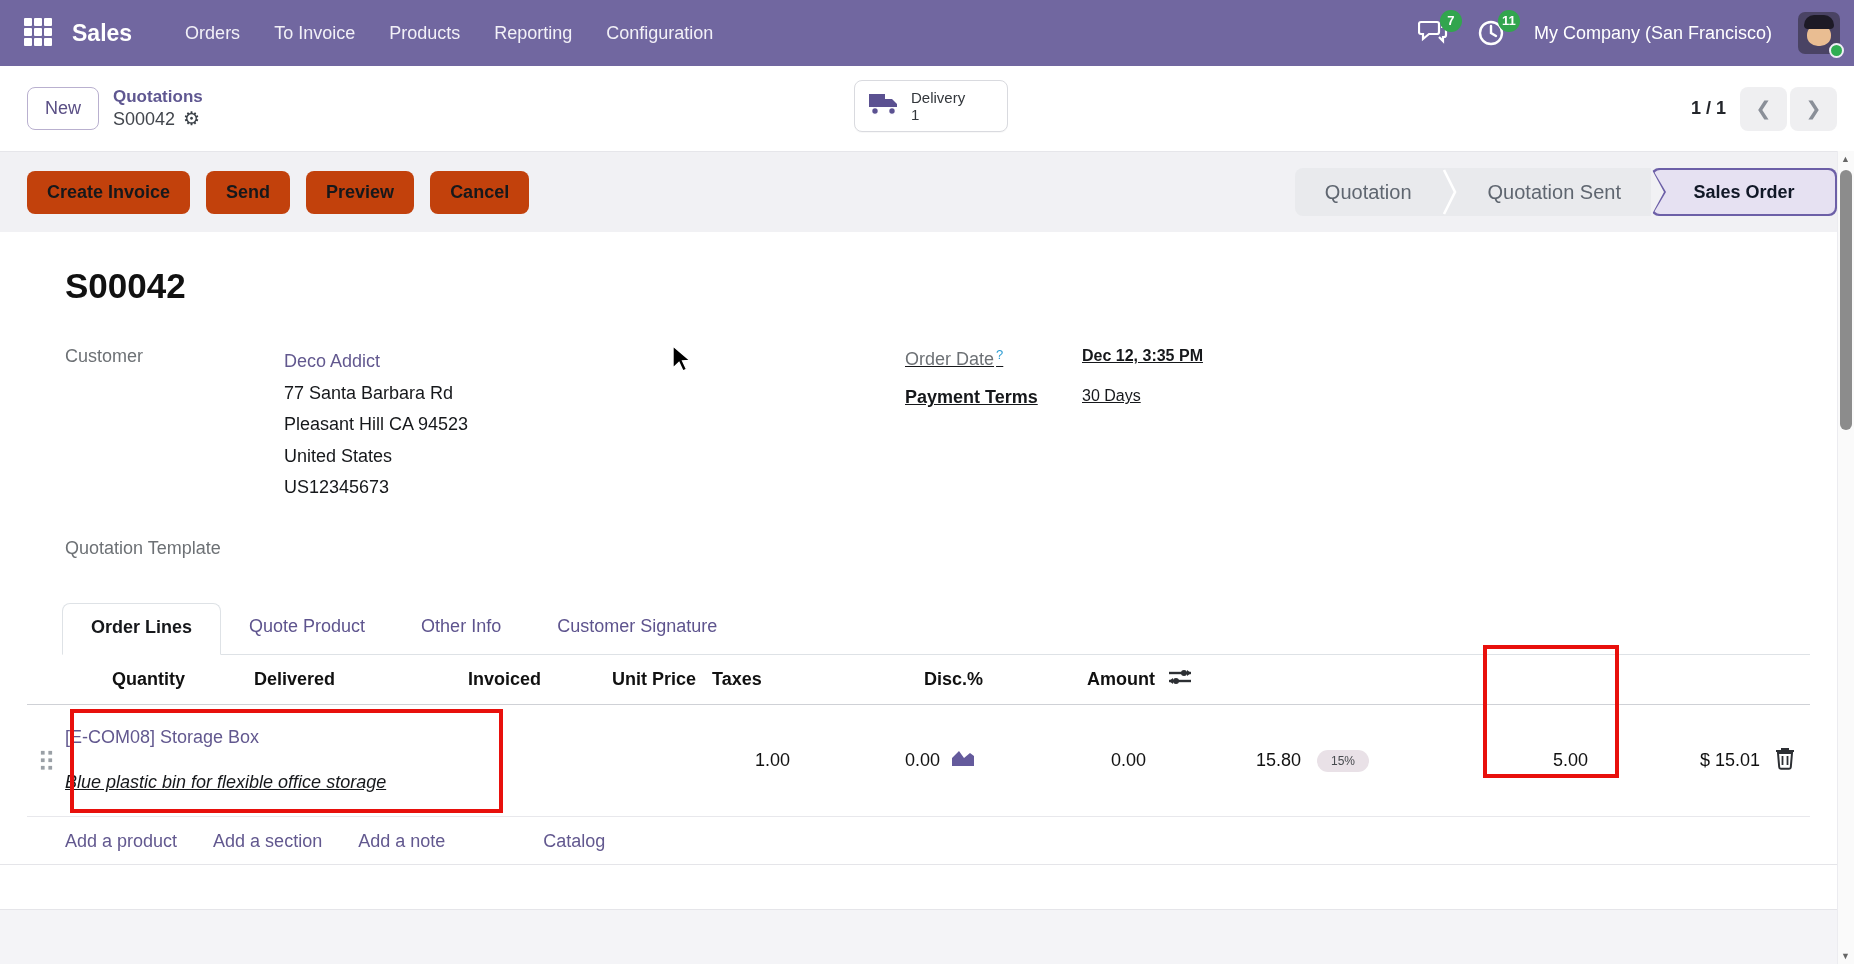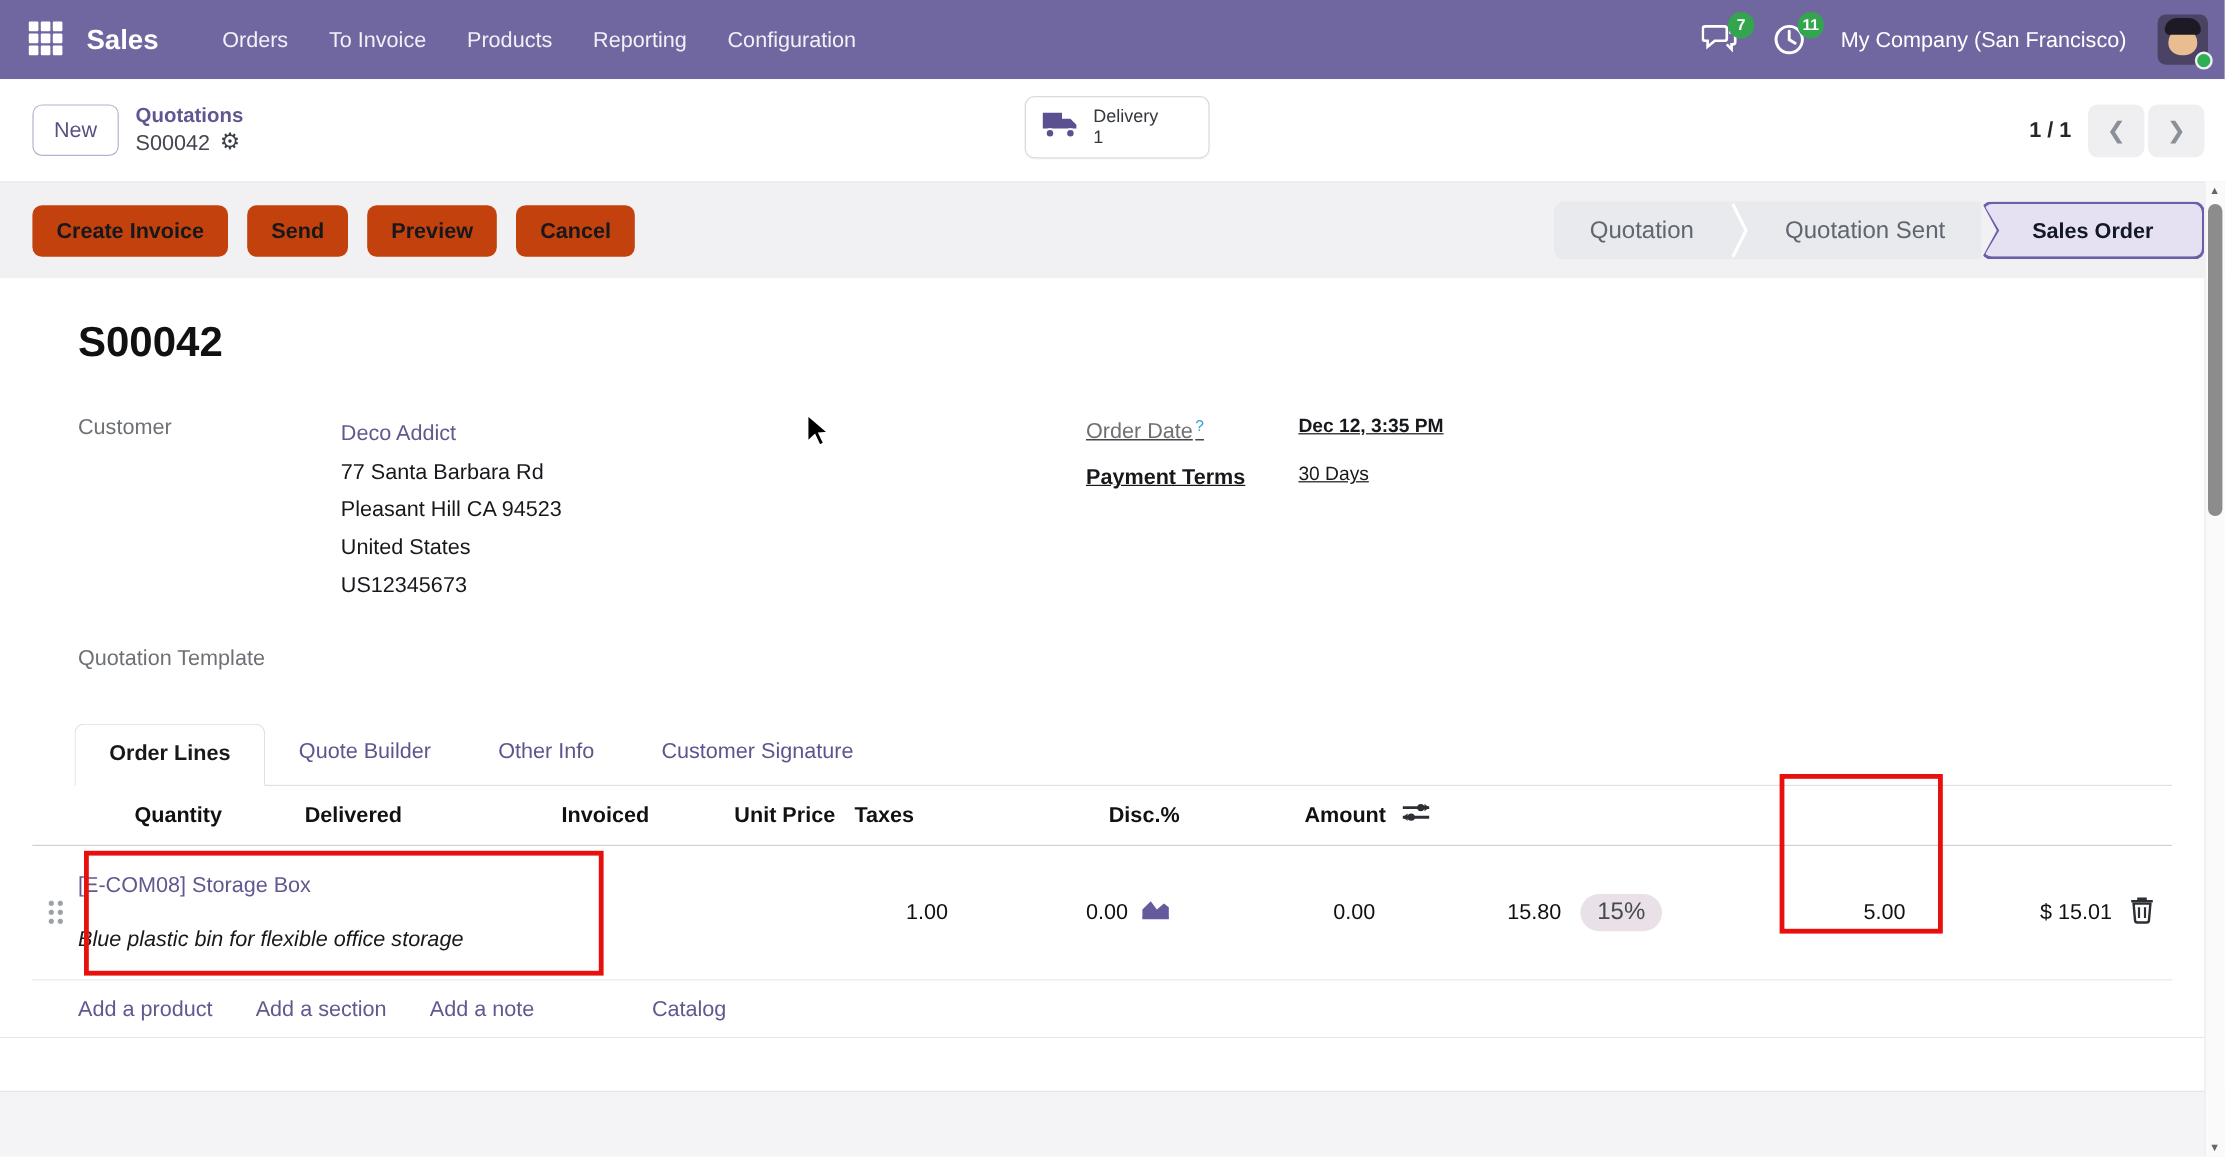--- a/index.html
+++ b/index.html
@@ -83,23 +83,23 @@
   .c-delivered { width:150px; flex:none; text-align:right; }
   .c-chart { width:46px; flex:none; display:flex; justify-content:center; }
   .c-invoiced { width:160px; flex:none; text-align:right; }
   .c-uprice { width:155px; flex:none; text-align:right; }
   .c-taxes { width:132px; flex:none; text-align:left; padding-left:16px; }
   .c-disc { width:155px; flex:none; text-align:right; }
   .c-amount { width:172px; flex:none; text-align:right; }
   .c-rowicon { width:50px; flex:none; display:flex; justify-content:center; }
   .ol-row { min-height:112px; border-bottom:1px solid #e8e8ec; font-size:18px; color:#111; }
   .prod-name { color:#62588f; font-size:18px; cursor:pointer; }
-  .prod-desc { font-style:italic; color:#16181b; font-size:18px; margin-top:24px; }
+  .prod-desc { font-style:italic; color:#16181b; font-size:18px; margin-top:24px;text-decoration:underline; }
   .drag-dots { width:15px; height:23px; background-image:radial-gradient(circle, #9aa0a6 2px, transparent 2.4px); background-size:7.5px 7.5px; cursor:grab; }
-  .tax-pill { display:inline-block; background:#e9e1e7; color:#474a4e; border-radius:999px; padding:4px 14px; font-size:20px; cursor:pointer; }
+  .tax-pill { display:inline-block; background:#e9e1e7; color:#474a4e; border-radius:999px; padding:4px 14px; font-size:12px; cursor:pointer; }
   .ol-footer { height:50px; font-size:18px; gap:0; }
   .fl { color:#62588f; margin-right:36px; cursor:pointer; }
   .fl-catalog { color:#62588f; margin-left:62px; cursor:pointer; }
 
   
   .below-1 { height:45px; background:#fff; border-top:1px solid #e5e5e9; }
   .below-2 { height:55px; background:#f4f4f7; border-top:1px solid #e5e5e9; }
 
   
   .scrollbar { position:absolute; right:0; top:151px; bottom:0; width:17px; background:#fafafa; border-left:1px solid #ececf0; }
@@ -251,21 +251,21 @@
         <span class="rl bold-label">Payment Terms</span>
         <span>30 Days</span>
       </div>
     </div>
   </div>
 
   <div class="f-label qt-label">Quotation Template</div>
 
   <div class="tabs">
     <div class="tab active">Order Lines</div>
-    <div class="tab inactive">Quote Builder</div>
+    <div class="tab inactive">Quote Product</div>
     <div class="tab inactive">Other Info</div>
     <div class="tab inactive">Customer Signature</div>
   </div>
 
   <div class="ol-table">
     <div class="ol-head">
       <div class="c-handle"></div>
       <div class="c-qty">Quantity</div>
       <div class="c-delivered">Delivered</div>
       <div class="c-chart"></div>

